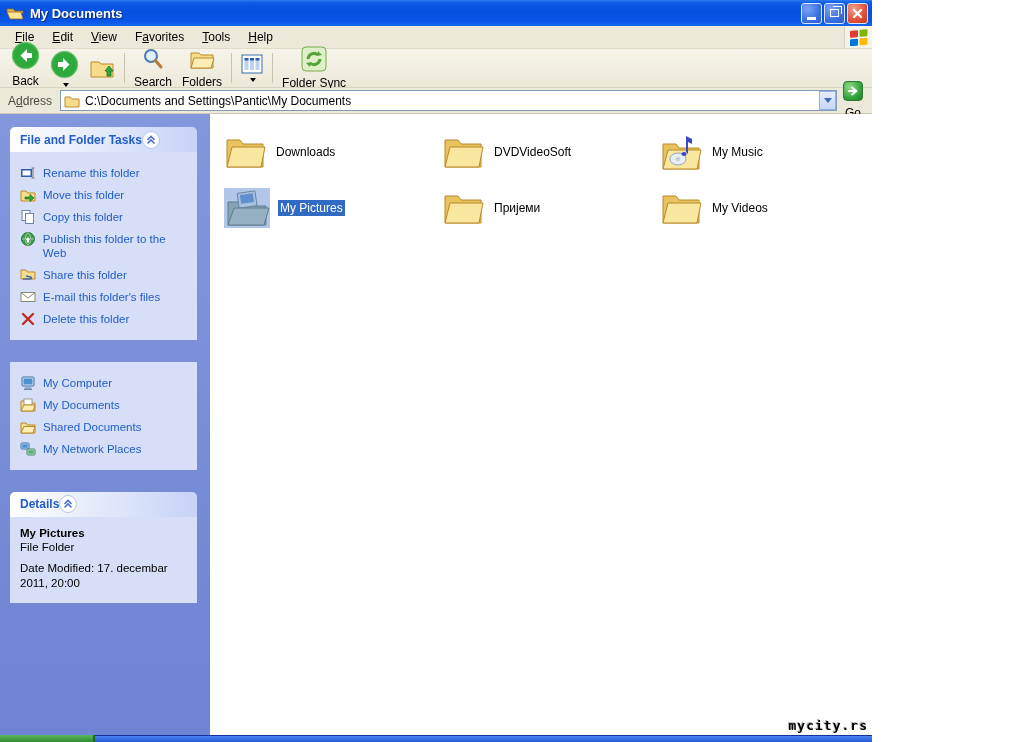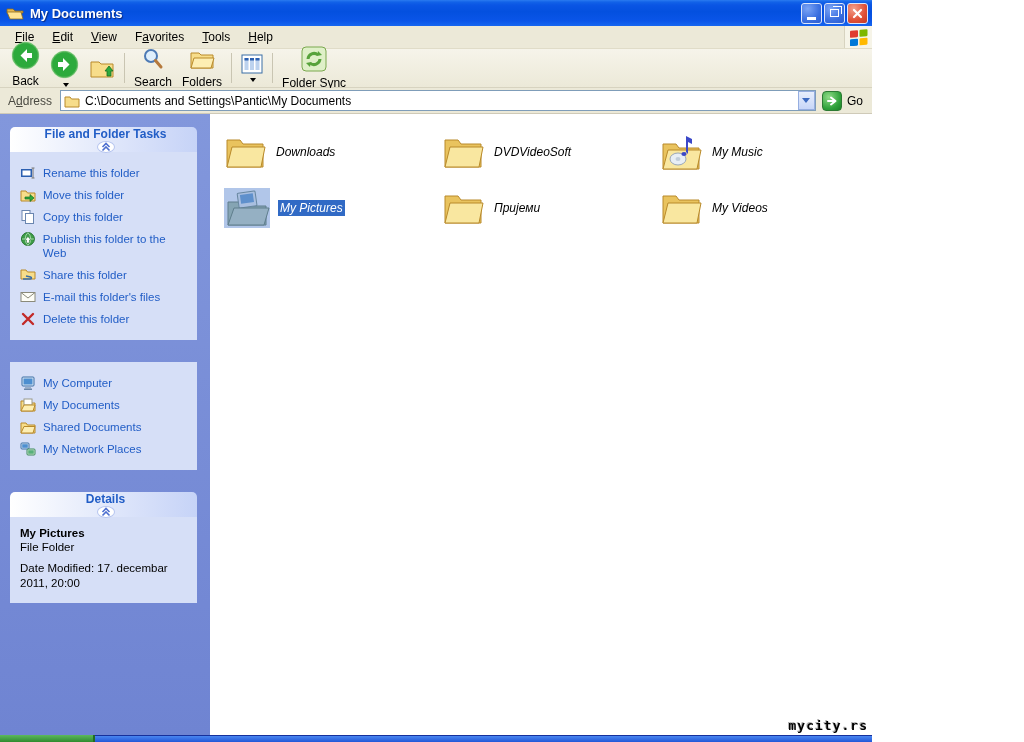--- a/index.html
+++ b/index.html
@@ -43,45 +43,45 @@
   .addressbar { height:26px; flex:0 0 26px; background:#ece9d8; display:flex; align-items:center;
     padding:0 3px 0 8px; border-bottom:1px solid #cfcab8; }
   .addr-label { color:#4a4a42; margin-right:8px; }
   .addr-box { flex:1; height:21px; background:#fff; border:1px solid #7f9db9; display:flex;
     align-items:center; padding-left:3px; }
   .addr-box .path { margin-left:5px; color:#000; flex:1; white-space:nowrap; }
   .addr-drop { width:17px; height:19px; background:linear-gradient(180deg,#e7eefc,#c7d6f8);
     border:1px solid #96aee0; display:flex; align-items:center; justify-content:center; }
   .chev-down { width:0; height:0; border-left:4px solid transparent; border-right:4px solid transparent;
     border-top:5px solid #3c6ac0; }
-  .go-wrap { display:flex; align-items:center; gap:5px; margin-left:6px; padding-right:6px; }
+  .go-wrap { display:flex; align-items:center; gap:5px; margin-left:6px; padding-right:6px;flex-direction:column; }
   .go-btn { width:20px; height:20px; border-radius:4px; border:1px solid #2c7a33;
     background:radial-gradient(circle at 32% 28%,#8fdc86,#2fa03a 65%,#1c8127);
     display:flex; align-items:center; justify-content:center; }
 
   
   .content { flex:1; display:flex; overflow:hidden; }
   .sidebar { width:210px; flex:0 0 210px; background:linear-gradient(180deg,#8297dc,#6f84d2);
     padding:13px 13px 0 10px; overflow:hidden; }
   .panel { margin-bottom:22px; }
   .panel-header { height:25px; background:linear-gradient(90deg,#ffffff,#c6d3f7); border-radius:5px 5px 0 0;
-    display:flex; align-items:center; justify-content:flex-start; padding:0 6px 0 10px;flex-direction:column; }
+    display:flex; align-items:center; justify-content:flex-start; padding:0 6px 0 10px; }
   .panel-header .ph-title { color:#215dc6; font-weight:bold; font-size:12px; }
   .chev-btn { width:18px; height:18px; border-radius:50%; background:#fff; border:1px solid #b5c4ef;
     display:flex; align-items:center; justify-content:center; }
   .panel-body { background:#d6dff7; padding:10px 4px 10px 8px; }
   .task-item { display:flex; align-items:flex-start; gap:7px; padding:3px 2px; color:#215dc6; font-size:11.5px; }
   .task-item .lbl { padding-top:1px; line-height:1.25; }
   .details-body { background:#d6dff7; padding:10px 8px 12px 10px; color:#000; font-size:11.5px; }
   .details-name { font-weight:bold; margin-bottom:2px; }
   .details-type { margin-bottom:8px; }
   .details-modified { line-height:1.3; }
 
   .main { flex:1; background:#fff; position:relative; padding:10px 0 0 8px; }
-  .grid { display:grid; grid-template-columns:repeat(3,218px); grid-auto-rows:56px;font-style:italic; }
+  .grid { display:grid; grid-template-columns:repeat(3,218px); grid-auto-rows:56px; }
   .tile { display:flex; align-items:center; padding-left:6px; }
   .tile .name { margin-left:8px; color:#000; font-size:12px; padding:1px 2px; }
   .tile .name.selected { background:#316ac5; color:#fff; }
   .watermark { position:absolute; right:4px; bottom:2px; font-family:"DejaVu Sans Mono",monospace;
     font-size:13px; font-weight:bold; color:#000000; letter-spacing:1px; text-shadow:-1px -1px 0 #b5b5b5; }
 
   
   .taskbar { height:7px; flex:0 0 7px; display:flex; }
   .tb-start { width:95px; background:linear-gradient(180deg,#5cb85c,#2f8b2f); border-right:2px solid #236b23; }
   .tb-rest { flex:1; background:linear-gradient(180deg,#4a86f0,#2257d8); border-top:1px solid #16309c; }

